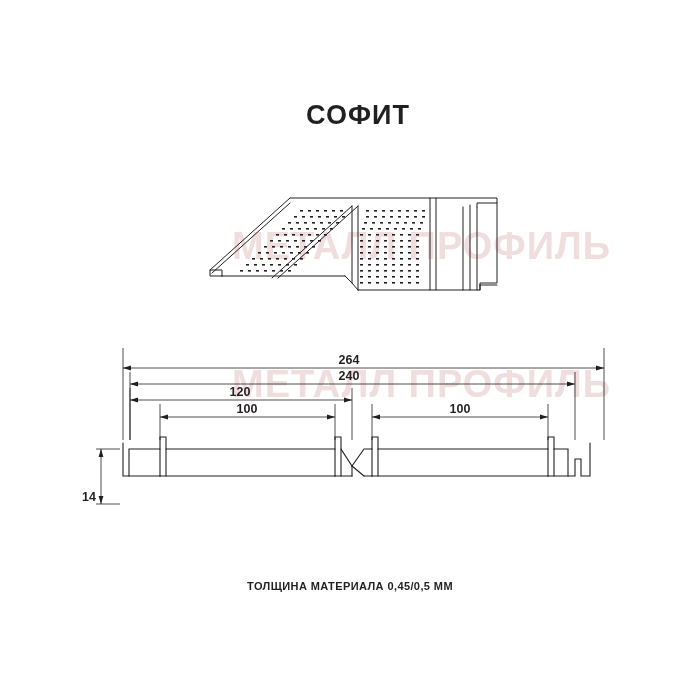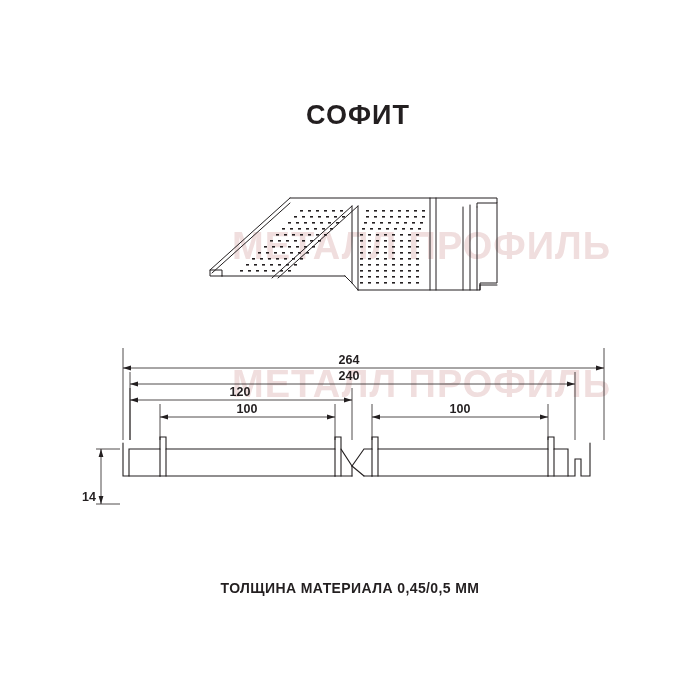--- a/index.html
+++ b/index.html
@@ -39,21 +39,21 @@
     font-size: 14px;
     font-weight: bold;
     letter-spacing: 0.5px;
   }
   .footer-note {
     position: absolute;
     top: 580px;
     left: 0;
     width: 700px;
     text-align: center;
-    font-size: 14px;
+    font-size: 11px;
     font-weight: bold;
     letter-spacing: 0.4px;
   }
   .art {
     position: absolute;
     left: 0;
     top: 0;
     width: 700px;
     height: 700px;
   }

